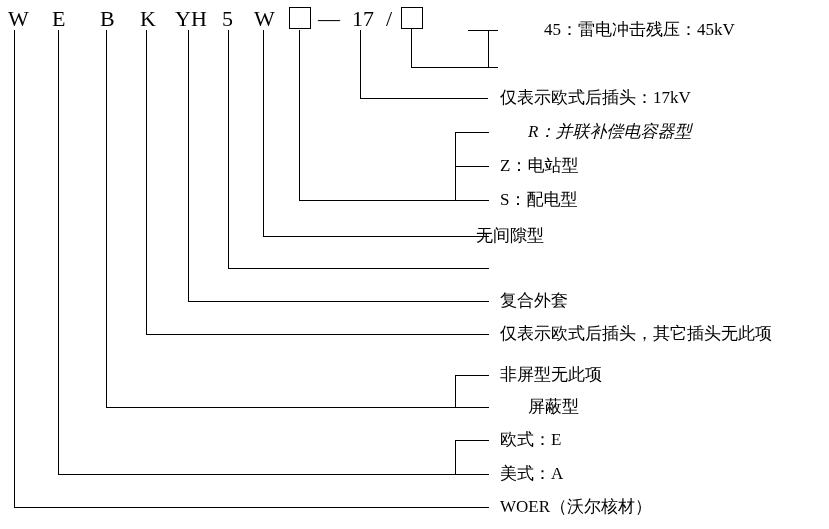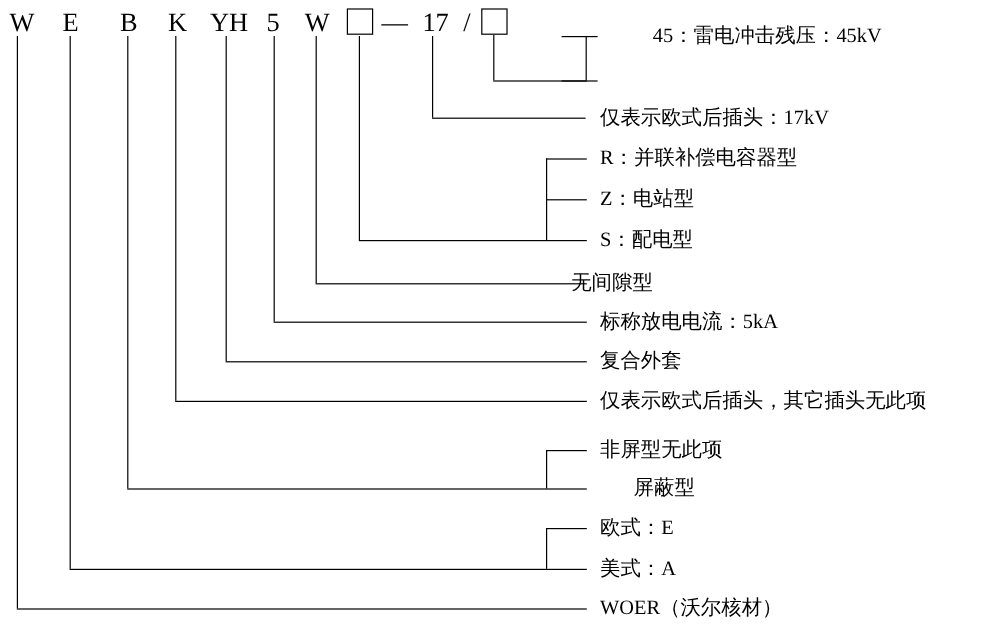--- a/index.html
+++ b/index.html
@@ -103,25 +103,24 @@
   <div class="vline" style="left:58px;  top:30px;  height:444px;"></div>
   <div class="hline" style="left:58px;  top:474px; width:431px;"></div>
   <div class="vline" style="left:455px; top:440px; height:34px;"></div>
   <div class="hline" style="left:455px; top:440px; width:34px;"></div>
 
   <div class="vline" style="left:14px;  top:30px;  height:477px;"></div>
   <div class="hline" style="left:14px;  top:507px; width:475px;"></div>
 
   <span class="label" style="left:500px; top:20px;margin-left:44px;">45：雷电冲击残压：45kV</span>
   <span class="label" style="left:500px; top:88px;">仅表示欧式后插头：17kV</span>
-  <span class="label" style="left:500px; top:122px;">R：并联补偿电容器型</span>
+  <span class="label" style="left:528px; top:122px;font-style:italic;">R：并联补偿电容器型</span>
   <span class="label" style="left:500px; top:156px;">Z：电站型</span>
   <span class="label" style="left:500px; top:190px;">S：配电型</span>
   <span class="label" style="left:476px; top:226px;">无间隙型</span>
-  <span class="label" style="left:500px; top:258px;">标称放电电流：5kA</span>
   <span class="label" style="left:500px; top:291px;">复合外套</span>
   <span class="label" style="left:500px; top:324px;">仅表示欧式后插头，其它插头无此项</span>
   <span class="label" style="left:500px; top:365px;">非屏型无此项</span>
   <span class="label" style="left:528px; top:397px;">屏蔽型</span>
   <span class="label" style="left:500px; top:430px;">欧式：E</span>
   <span class="label" style="left:500px; top:464px;">美式：A</span>
   <span class="label" style="left:500px; top:497px;text-align:right;">WOER（沃尔核材）</span>
 
 </div>
 

